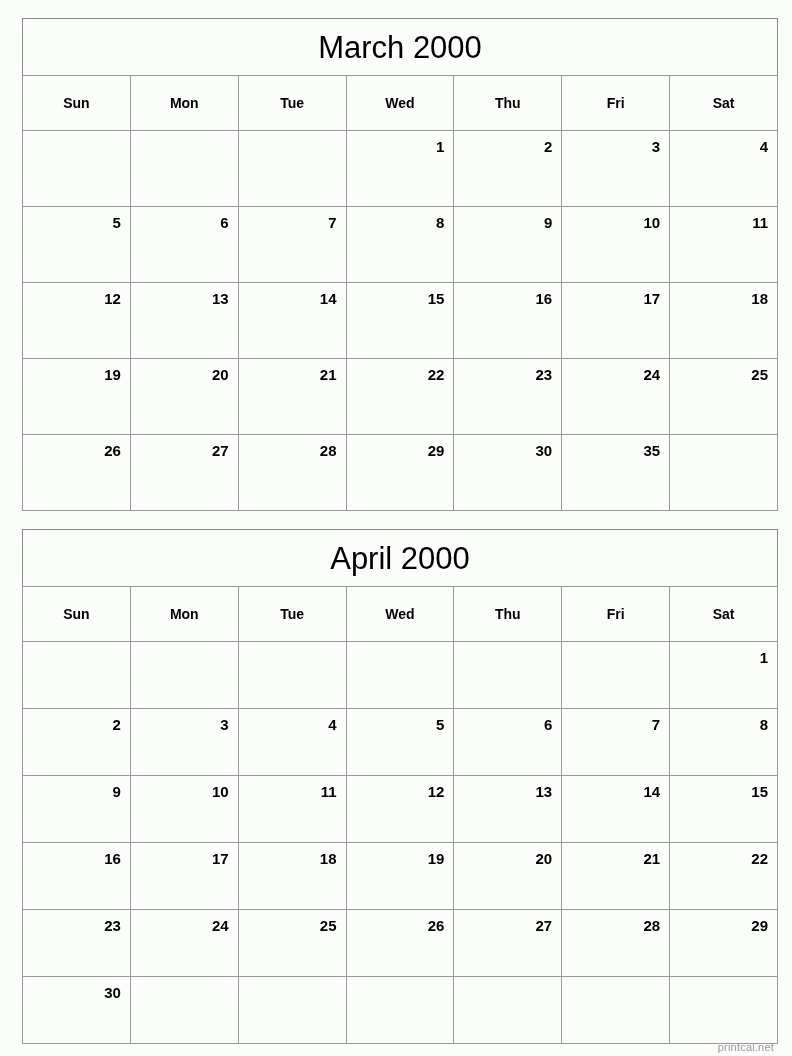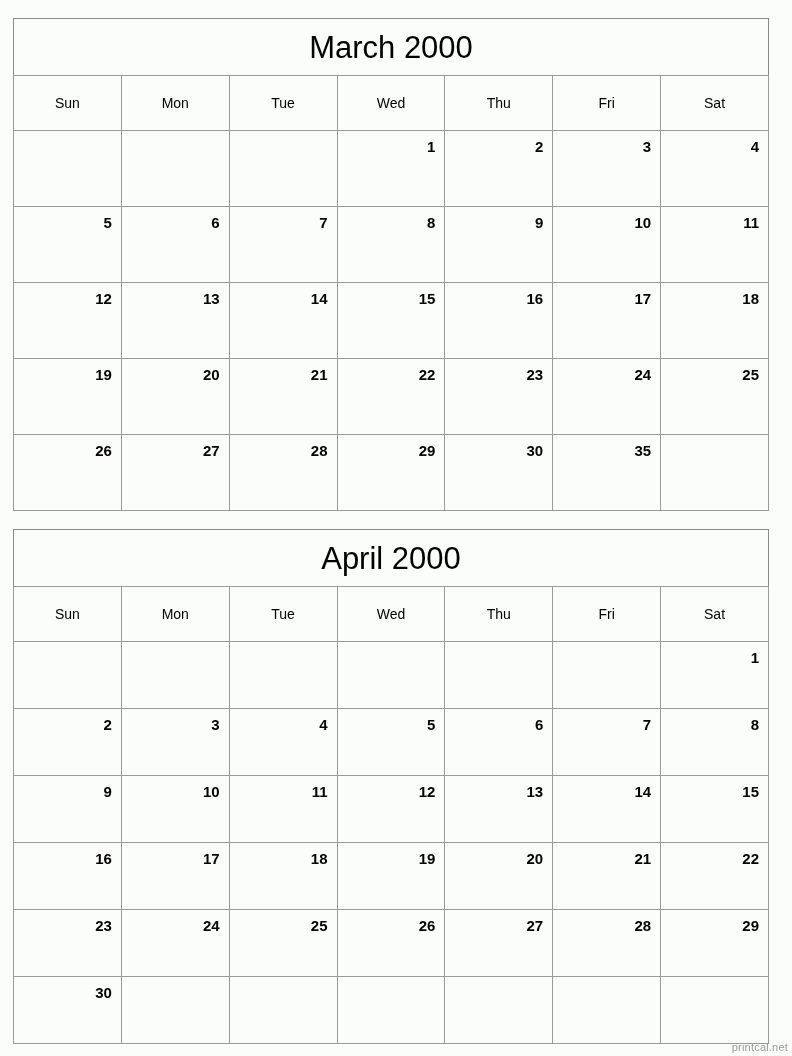--- a/index.html
+++ b/index.html
@@ -14,21 +14,21 @@
     font-family: "Liberation Sans", sans-serif;
     color: #000;
     overflow: hidden;
   }
 
   .page {
     position: relative;
     width: 792px;
     height: 1056px;
     box-sizing: border-box;
-    padding: 18px 18px 0 13px;
+    padding: 18px 18px 0 22px;
   }
 
   .calendar {
     width: 756px;
     border: 1px solid #8a8a8a;
     border-collapse: collapse;
     background: #fbfdfa;
     table-layout: fixed;
   }
 
@@ -56,21 +56,21 @@
     line-height: 1;
     background: #fbfdfa;
   }
 
   
   .dow {
     height: 54px;
     text-align: center;
     vertical-align: middle;
     font-size: 14px;
-    font-weight: normal;
+    font-weight: bold;
     background: #fbfdfa;
   }
 
   
   .daycell {
     height: 75px;
     vertical-align: top;
     text-align: right;
     background: #fbfdfa;
   }
@@ -87,21 +87,21 @@
     visibility: hidden;
   }
 
   
   .cal-april .daycell {
     height: 66px;
   }
 
   .watermark {
     position: absolute;
-    right: 4px;
+    right: 18px;
     bottom: 3px;
     font-size: 11px;
     color: #9a9a9a;
     font-family: "Liberation Sans", sans-serif;
     letter-spacing: 0.2px;
   }
 </style>
 </head>
 <body>
 

